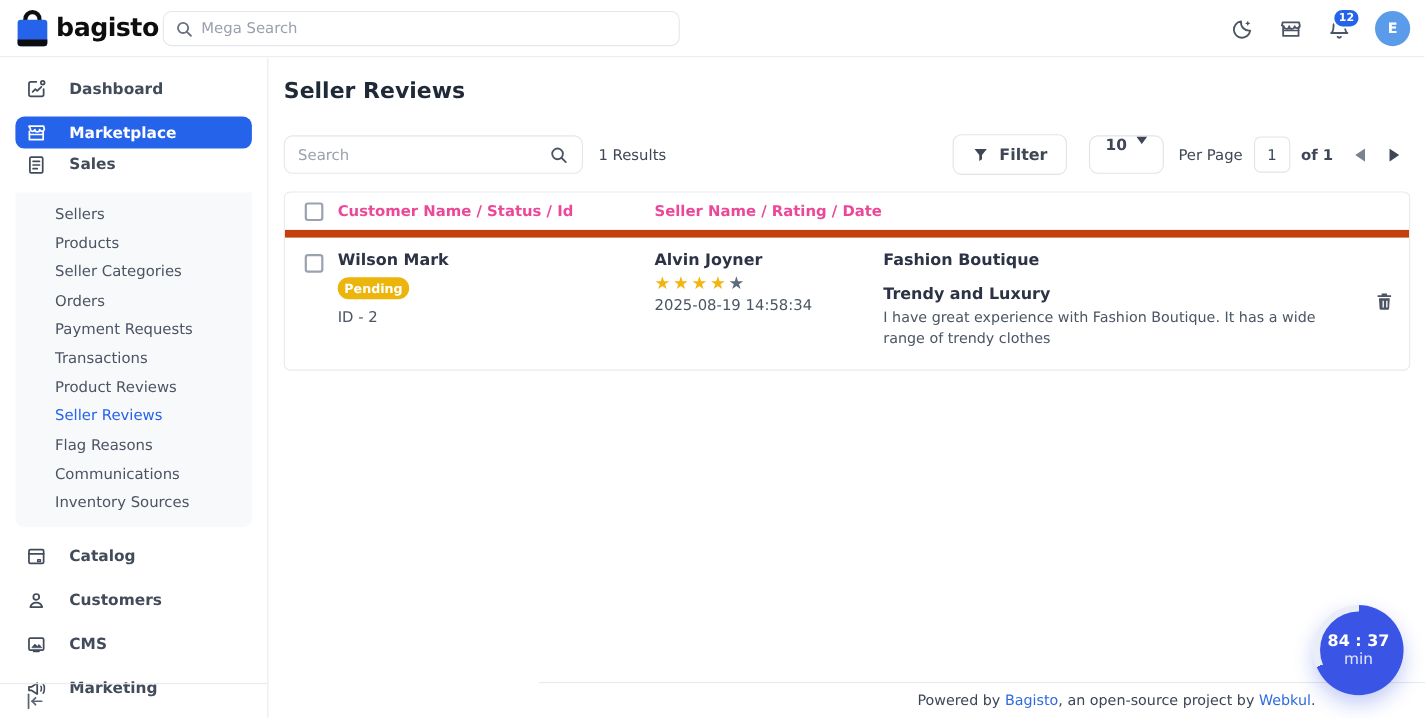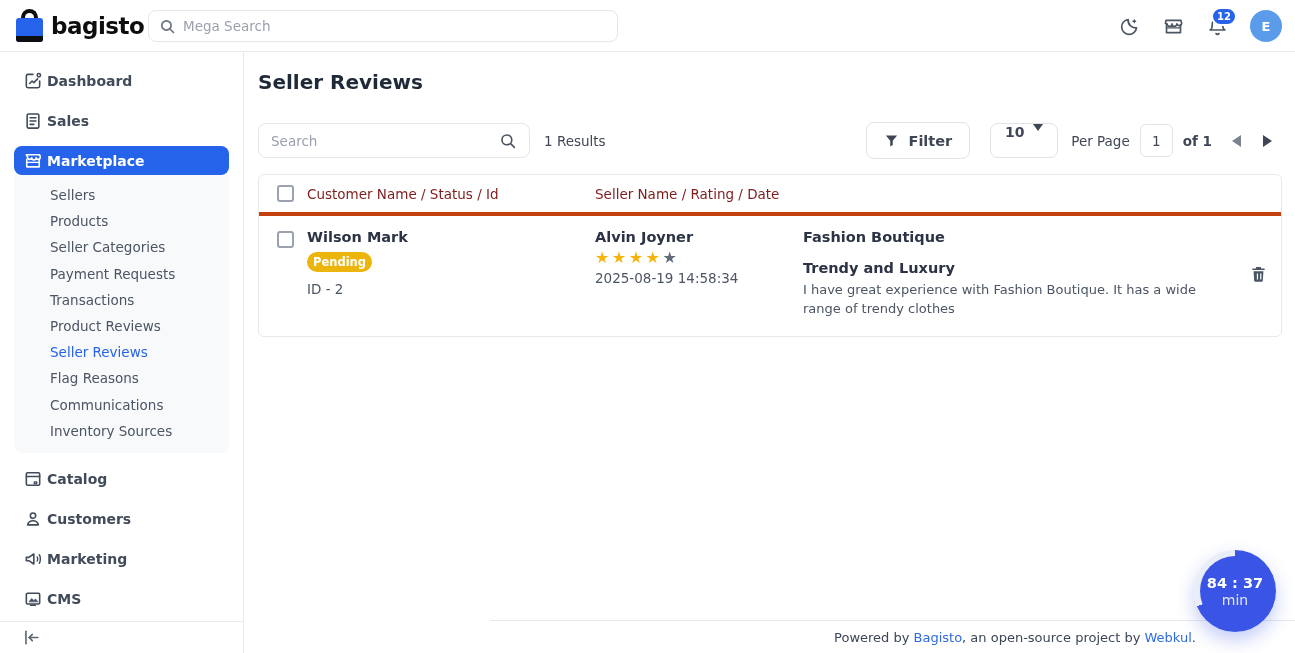--- a/index.html
+++ b/index.html
@@ -28,21 +28,21 @@
     cursor:pointer; position:relative; color:#4b5563; }
   .badge-count { position:absolute; top:-8px; right:-9px; min-width:19px; height:19px;
     background:var(--primary,#2563eb); color:#fff; font-size:10px; font-weight:700; border-radius:10px;
     display:flex; align-items:center; justify-content:center; padding:0 4px; border:2px solid #fff; }
   .avatar { width:32px; height:32px; border-radius:50%; background:var(--avatar,#5b9cea);
     color:#fff; font-size:13px; font-weight:700; display:flex; align-items:center; justify-content:center; cursor:pointer; }
 
   
   .sidebar { position:fixed; top:52px; left:0; width:244px; height:601px; background:#fff;
     border-right:1px solid #e9eaee; padding-top:14px; z-index:20; }
-  .side-item { display:flex; align-items:center; gap:4px; height:29px; margin:0 14px 11px;
+  .side-item { display:flex; align-items:center; gap:20px; height:29px; margin:0 14px 11px;
     padding:0 9px; border-radius:8px; cursor:pointer; color:#414b5a; }
   .side-item .lbl { font-size:14px; font-weight:700; }
   .side-item svg { flex:0 0 auto; }
   .side-item.active { background:var(--primary,#2563eb); color:#fff; margin-bottom:0; }
   .submenu { margin:0 14px 12px; background:#f8f9fb; border-radius:0 0 8px 8px; padding:7px 0 9px; }
   .sub-item { font-size:13.5px; color:#4b5563; padding:5.1px 0 5.1px 36px; cursor:pointer; }
   .sub-item.active { color:var(--primary,#2563eb); }
   .sidebar-footer { position:absolute; bottom:0; left:0; width:100%; height:32px;
     border-top:1px solid #e9eaee; display:flex; align-items:center; padding-left:22px; }
   .collapse-btn { cursor:pointer; color:#5b6472; display:flex; }
@@ -67,21 +67,21 @@
   .pp-label { margin-left:13px; font-size:13.5px; color:#3f4756; }
   .page-input { margin-left:10px; width:33px; height:33px; border:1px solid #e1e3e8; border-radius:6px;
     text-align:center; font-size:13.5px; color:#3f4756; outline:none; font-family:inherit; }
   .of-label { margin-left:10px; font-size:13.5px; font-weight:600; color:#3f4756; }
   .pager { display:flex; align-items:center; gap:22px; margin-left:20px; margin-right:10px; }
   .pager .arrow { cursor:pointer; display:flex; }
 
   
   .table { margin:15px 13px 0; border:1px solid #e8e9ec; border-radius:6px; overflow:hidden; }
   .trow { display:grid; grid-template-columns:48px 288px 208px 1fr 46px; align-items:center; }
-  .thead { height:41px; border-bottom:4px solid #c2410c; color:#7f1d1d; font-size:13.5px; }
+  .thead { height:41px; border-bottom:7px solid #c2410c; color:#ec4899; font-size:13.5px;font-weight:bold; }
   .tbody { align-items:start; padding:13px 0 17px; }
   .cb { width:17px; height:17px; border:2px solid #9aa2af; border-radius:3px; margin-left:18px;
     background:#fff; cursor:pointer; }
   .tbody .cb { margin-top:2px; }
   .bold-name { font-size:14.5px; font-weight:700; color:#2b3344; }
   .status-pill { display:inline-block; margin-top:7px; background:var(--pending,#ecb50b); color:#fff;
     font-size:11.5px; font-weight:700; padding:3px 6px; border-radius:10px; }
   .muted { margin-top:9px; font-size:13.5px; color:#4b5563; }
   .stars { margin-top:3px; font-size:16px; letter-spacing:2.5px; line-height:20px; }
   .star-on { color:var(--star,#f5b40d); } .star-off { color:#5d6b7a; }
@@ -157,45 +157,46 @@
     <span style="display:flex;">
       <svg width="20" height="20" viewBox="0 0 24 24" fill="none" stroke="currentColor" stroke-width="1.9" stroke-linecap="round" stroke-linejoin="round">
           <path d="M20 12v6a2 2 0 0 1-2 2H6a2 2 0 0 1-2-2V6a2 2 0 0 1 2-2h6"></path>
           <path d="M8 15l3-3 2 2 4.5-4.5"></path>
           <circle cx="19" cy="5" r="2"></circle>
         </svg>
     </span>
     <span class="lbl">Dashboard</span>
   </div>
 
-  <div class="side-item">
-    <span style="display:flex;">
-      <svg width="20" height="20" viewBox="0 0 24 24" fill="none" stroke="currentColor" stroke-width="1.9" stroke-linecap="round" stroke-linejoin="round">
-          <rect x="5" y="3.5" width="14" height="17" rx="1.5"></rect>
-          <path d="M8.5 8h7M8.5 12h7M8.5 16h4.5"></path>
-        </svg>
-    </span>
-    <span class="lbl">Sales</span>
-  </div>
-
   <div class="side-item active">
     <span style="display:flex;">
       <svg width="20" height="20" viewBox="0 0 24 24" fill="none" stroke="currentColor" stroke-width="1.9" stroke-linecap="round" stroke-linejoin="round">
           <path d="M4.5 10v9h15v-9"></path>
           <path d="M4 4.5h16l.7 2.7a2.4 2.4 0 0 1-2.4 2.8 2.5 2.5 0 0 1-2.6-1.9 2.6 2.6 0 0 1-5.2 0A2.5 2.5 0 0 1 7.9 10a2.4 2.4 0 0 1-2.4-2.8z"></path>
           <path d="M4.5 13.5h15" stroke-width="1.5"></path>
         </svg>
     </span>
     <span class="lbl">Marketplace</span>
+  </div>
+
+  <div class="side-item">
+    <span style="display:flex;">
+      <svg width="20" height="20" viewBox="0 0 24 24" fill="none" stroke="currentColor" stroke-width="1.9" stroke-linecap="round" stroke-linejoin="round">
+          <rect x="5" y="3.5" width="14" height="17" rx="1.5"></rect>
+          <path d="M8.5 8h7M8.5 12h7M8.5 16h4.5"></path>
+        </svg>
+    </span>
+    <span class="lbl">Sales</span>
   </div>
 
   <div class="submenu">
     <div class="sub-item">Sellers</div>
     <div class="sub-item">Products</div>
     <div class="sub-item">Seller Categories</div>
+    <div class="sub-item">Orders</div>
     <div class="sub-item">Payment Requests</div>
     <div class="sub-item">Transactions</div>
     <div class="sub-item">Product Reviews</div>
     <div class="sub-item active">Seller Reviews</div>
     <div class="sub-item">Flag Reasons</div>
     <div class="sub-item">Communications</div>
     <div class="sub-item">Inventory Sources</div>
   </div>
 
   <div class="side-item">
@@ -215,36 +216,36 @@
           <circle cx="12" cy="8" r="3.2"></circle>
           <path d="M5.5 19a6.8 6.8 0 0 1 13 0z"></path>
         </svg>
     </span>
     <span class="lbl">Customers</span>
   </div>
 
   <div class="side-item">
     <span style="display:flex;">
       <svg width="20" height="20" viewBox="0 0 24 24" fill="none" stroke="currentColor" stroke-width="1.9" stroke-linecap="round" stroke-linejoin="round">
-          <path d="M4 10v4h3l6 4V6l-6 4z"></path>
-          <path d="M17 9.5c.8.8.8 4.2 0 5M19.5 7c1.8 1.8 1.8 8.2 0 10" stroke-width="1.7"></path>
-        </svg>
-    </span>
-    <span class="lbl">Marketing</span>
-  </div>
-
-  <div class="side-item">
-    <span style="display:flex;">
-      <svg width="20" height="20" viewBox="0 0 24 24" fill="none" stroke="currentColor" stroke-width="1.9" stroke-linecap="round" stroke-linejoin="round">
           <rect x="4" y="5" width="16" height="13" rx="1.5"></rect>
           <path d="M7.5 15l3-3.5 2.5 2.5 2-2 2.5 3z" fill="currentColor" stroke-width="1"></path>
           <path d="M9 19.5h6" stroke-width="1.6"></path>
         </svg>
     </span>
     <span class="lbl">CMS</span>
+  </div>
+
+  <div class="side-item">
+    <span style="display:flex;">
+      <svg width="20" height="20" viewBox="0 0 24 24" fill="none" stroke="currentColor" stroke-width="1.9" stroke-linecap="round" stroke-linejoin="round">
+          <path d="M4 10v4h3l6 4V6l-6 4z"></path>
+          <path d="M17 9.5c.8.8.8 4.2 0 5M19.5 7c1.8 1.8 1.8 8.2 0 10" stroke-width="1.7"></path>
+        </svg>
+    </span>
+    <span class="lbl">Marketing</span>
   </div>
 
   <div class="sidebar-footer">
     <span class="collapse-btn">
       <svg width="19" height="19" viewBox="0 0 24 24" fill="none" stroke="currentColor" stroke-width="2" stroke-linecap="round" stroke-linejoin="round">
           <path d="M5 4v16"></path>
           <path d="M20 12H9"></path>
           <path d="M13 8l-4 4 4 4"></path>
         </svg>
     </span>

